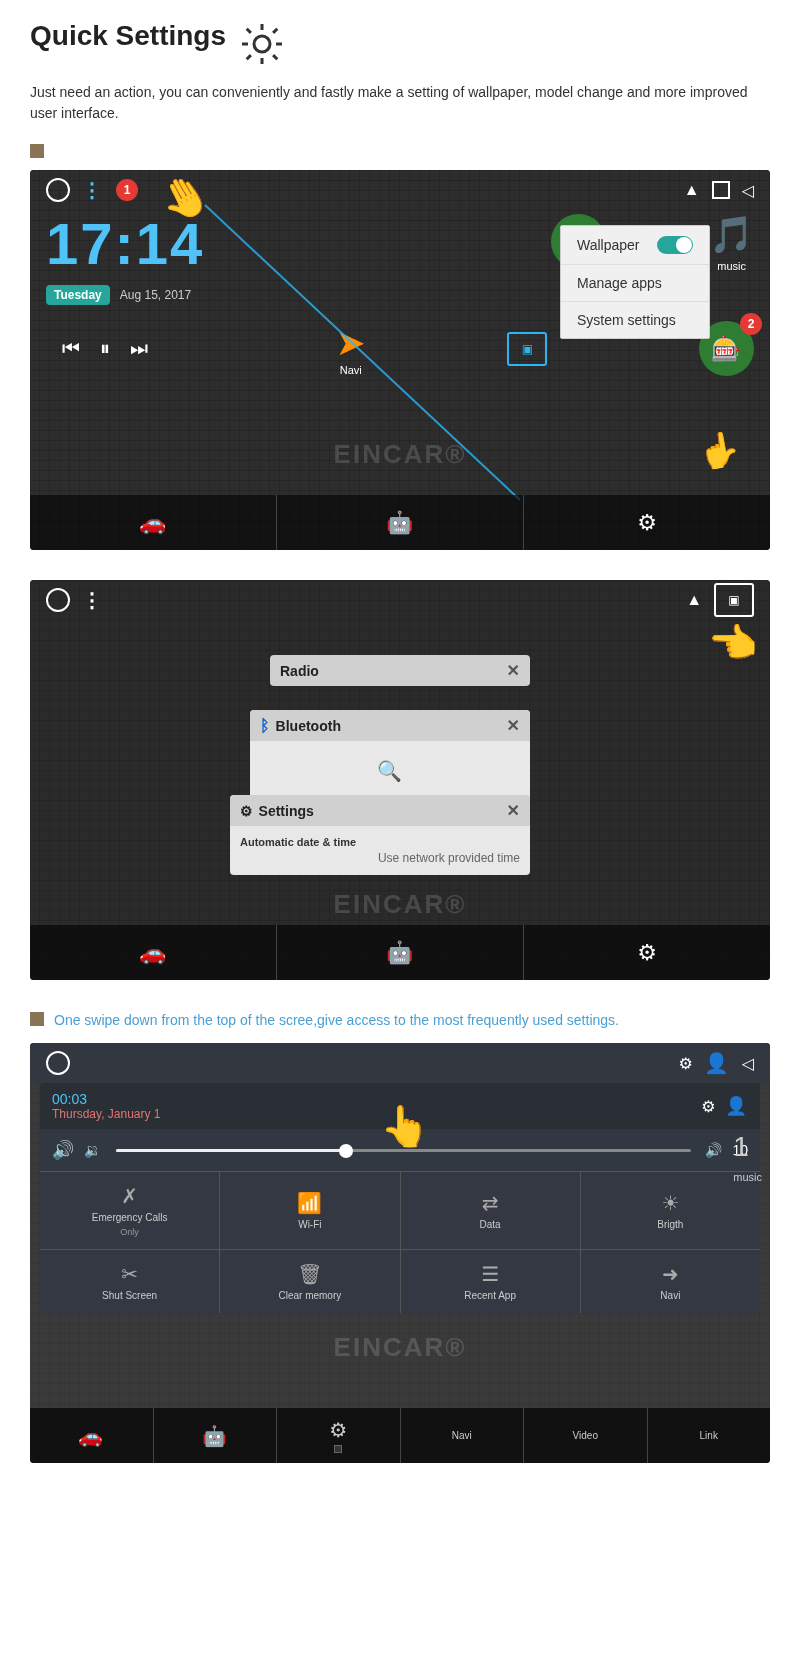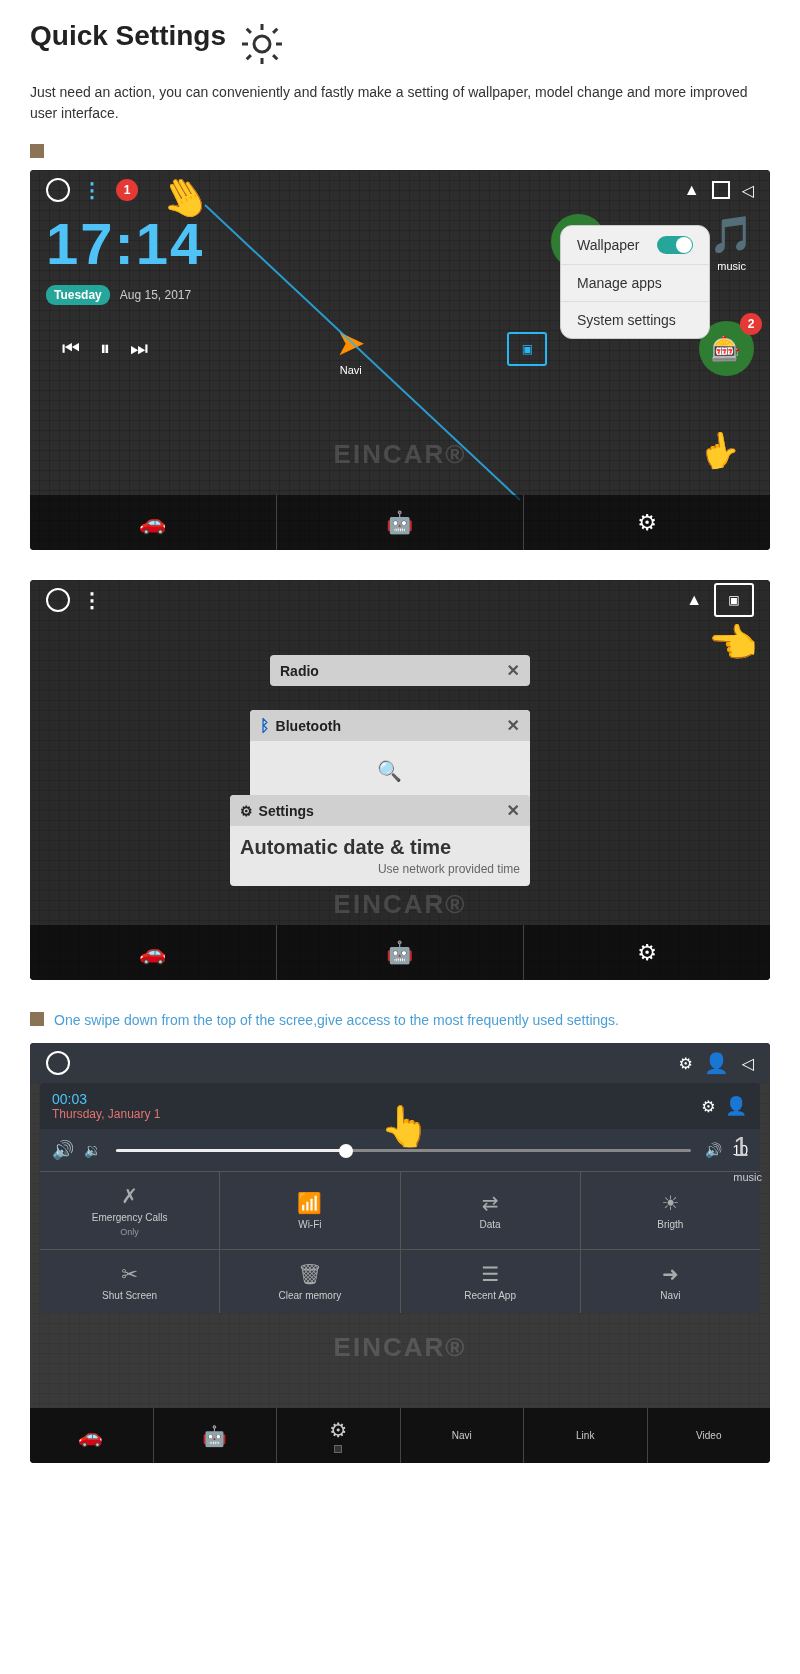--- a/index.html
+++ b/index.html
@@ -127,21 +127,21 @@
     }
     .app-icon-label {
       color: #fff;
       font-size: 11px;
     }
 
     .date-badge {
       background: #26a69a;
       color: #fff;
       padding: 3px 8px;
-      border-radius: 9px;
+      border-radius: 4px;
       font-size: 12px;
       font-weight: bold;
     }
     .date-text {
       color: #ccc;
       font-size: 12px;
     }
 
     .date-row {
       display: flex;
@@ -163,21 +163,21 @@
       font-size: 20px;
     }
 
     
     .dropdown-menu {
       position: absolute;
       right: 60px;
       top: 55px;
       background: #f0f0f0;
       border: 1px solid #ccc;
-      border-radius: 12px;
+      border-radius: 2px;
       min-width: 150px;
       z-index: 10;
     }
     .dropdown-item {
       padding: 10px 16px;
       font-size: 14px;
       color: #333;
       display: flex;
       align-items: center;
       justify-content: space-between;
@@ -670,21 +670,21 @@
 
       <div class="window-card" style="left:200px;top:215px;width:300px;">
         <div class="window-titlebar">
           <div style="display:flex;align-items:center;">
             <span style="margin-right:6px;font-size:14px;">⚙</span>
             <span>Settings</span>
           </div>
           <span class="window-close">✕</span>
         </div>
         <div class="window-body">
-          <div style="font-size:20px;font-weight:bold;color:#333;">Automatic date &amp; time</div>
+          <div style="font-size:11px;font-weight:bold;color:#333;">Automatic date &amp; time</div>
           <div style="font-size:12px;color:#666;margin-top:3px;text-align:right;">Use network provided time</div>
         </div>
       </div>
 
       <div class="eincar-watermark" style="bottom:60px;left:50%;transform:translateX(-50%);">EINCAR®</div>
 
       <div class="bottom-tabs">
         <div class="bottom-tab">
           <span style="color:#fff;font-size:22px;">🚗</span>
         </div>
@@ -799,23 +799,23 @@
           <span style="font-size:20px;">🤖</span>
         </div>
         <div class="bt3-tab">
           <span style="font-size:20px;">⚙</span>
           <span style="display:inline-block;width:8px;height:8px;background:#333;border-radius:50;border:1px solid #666;"></span>
         </div>
         <div class="bt3-tab">
           <span class="qs-cell-label">Navi</span>
         </div>
         <div class="bt3-tab">
+          <span class="qs-cell-label">Video</span>
+        </div>
+        <div class="bt3-tab">
           <span class="qs-cell-label">Link</span>
-        </div>
-        <div class="bt3-tab">
-          <span class="qs-cell-label">Video</span>
         </div>
       </div>
 
     </div>
   </div>
 
 </div>
 
 </body></html>

